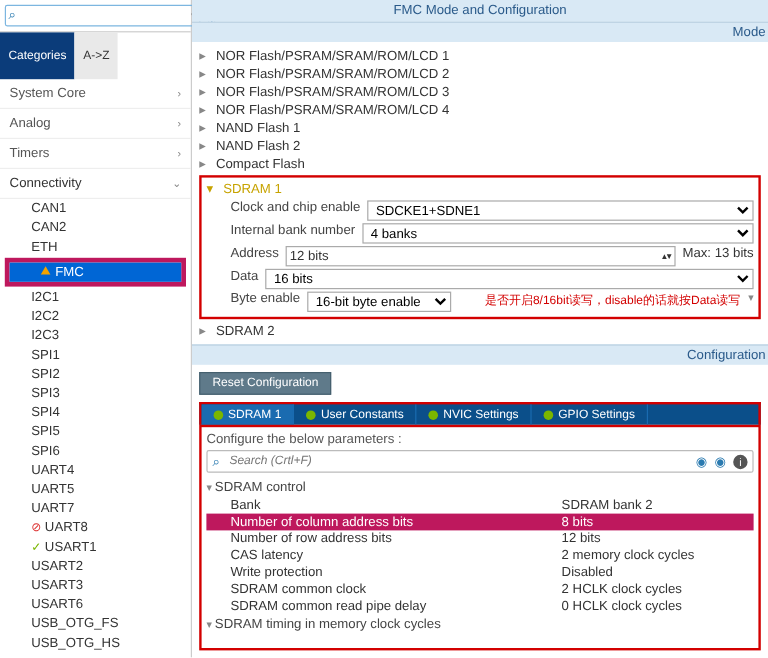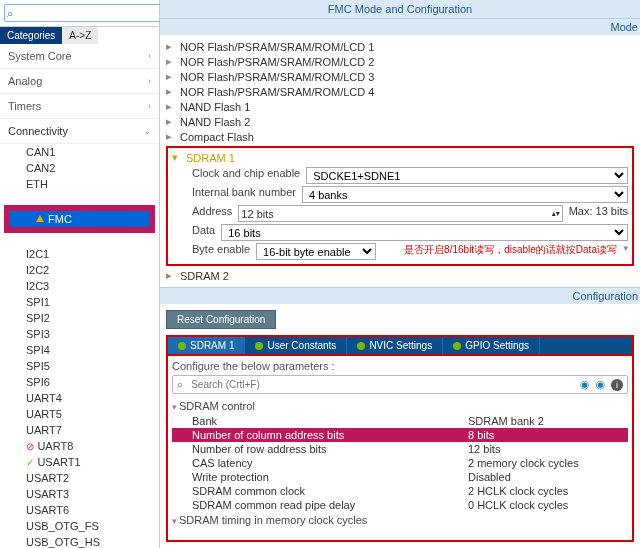--- a/index.html
+++ b/index.html
@@ -4,33 +4,33 @@
 <style>
 html,body{margin:0;padding:0;font-family:Arial,Helvetica,sans-serif;font-size:11px;color:#333;background:#fff;width:640px;height:548px;overflow:hidden}
 *{box-sizing:border-box}
 .top{display:flex;height:548px}
 .left{width:160px;border-right:1px solid #ccc;display:flex;flex-direction:column}
 .search-row{display:flex;align-items:center;gap:4px;padding:4px;border-bottom:1px solid #ccc}
 .search-box{flex:1;display:flex;align-items:center;border:1px solid #7cb6e0;border-radius:2px;padding:0 2px;height:18px}
 .search-box input{flex:1;border:none;outline:none;font-size:11px;min-width:0}
 .gear{color:#2a7ab0;font-size:13px;cursor:pointer}
 .tabs{display:flex;font-size:10px}
-.tab{padding:3px 7px;background:#e9e9e9;cursor:pointer}
+.tab{padding:14px 7px;background:#e9e9e9;cursor:pointer}
 .tab.active{background:#0b3c7a;color:#fff}
 .cats{flex:1;overflow-y:auto;scrollbar-width:thin}
 .cat{padding:6px 8px;border-bottom:1px solid #eee;display:flex;justify-content:space-between;align-items:center;color:#555;cursor:pointer}
 .cat.exp{color:#333}
 .chev{color:#888;font-size:9px}
 .items{padding:0 0 6px 0}
 .item{padding:2px 4px 2px 26px;cursor:pointer;color:#333;white-space:nowrap}
 .item.sel{background:#0066d5;color:#fff}
 .item.warn::before{content:"";display:inline-block;width:0;height:0;border-left:4px solid transparent;border-right:4px solid transparent;border-bottom:7px solid #f5a300;margin-right:4px;vertical-align:1px}
 .item.no::before{content:"⊘";color:#d33;margin-right:3px;font-size:10px}
 .item.ok::before{content:"✓";color:#7ab600;margin-right:3px;font-size:10px}
-.hl-red{border:6px solid #be185d;margin:13px 4px}
+.hl-red{border:4px solid #be185d;margin:1px 4px}
 .right{flex:1;display:flex;flex-direction:column;min-width:0}
 .title{background:#d9e9f5;text-align:center;padding:3px;color:#2a5a8a;font-size:11px}
 .section-hdr{background:#d9e9f5;text-align:right;padding:2px;color:#2a5a8a;font-size:11px;border-top:1px solid #b8cfe0}
 .mode{padding:4px 6px}
 .mrow{display:flex;align-items:center;padding:1px 0;gap:4px;color:#333}
 .mrow .ar{color:#888;cursor:pointer;width:10px}
 .mrow.s{color:#c7a300}
 .mrow.s .ar{color:#c7a300}
 .fld{display:flex;align-items:flex-start;gap:6px;margin:2px 0 2px 20px}
 .fld label{color:#444;white-space:nowrap}
@@ -39,21 +39,21 @@
 .note{color:#d30000;font-size:10px;margin-left:22px}
 .conf{flex:1;display:flex;flex-direction:column;min-height:0}
 .reset{margin:6px;padding:3px 10px;background:#5f7a8a;color:#fff;border:1px solid #45606e;cursor:pointer;width:fit-content;font-size:10px}
 .subtabs{display:flex;background:#0b4f8a;color:#fff;font-size:10px;border:2px solid #d30000;border-bottom:none;margin:0 6px}
 .st{padding:3px 10px;border-right:1px solid #1a6bb0;cursor:pointer;display:flex;align-items:center;gap:4px}
 .st.active{background:#1a6bb0}
 .dot{width:8px;height:8px;border-radius:50%;background:#7ab600;display:inline-block}
 .params{border:2px solid #d30000;margin:0 6px 6px 6px;flex:1;overflow-y:auto;scrollbar-width:thin;padding:4px}
 .psrch{display:flex;align-items:center;gap:6px;border:1px solid #bbb;padding:2px 4px;border-radius:2px;margin-bottom:4px;justify-content:space-between}
 .psrch .left-grp{display:flex;align-items:center;gap:6px;flex:1}
-.psrch input{border:none;outline:none;flex:1;color:#888;font-size:10px;min-width:0}
+.psrch input{border:none;outline:none;flex:1;color:#888;font-style:italic;font-size:10px;min-width:0}
 .psrch .ic{color:#2a7ab0;cursor:pointer}
 .grp{color:#333}
 .grp-h{font-weight:normal;color:#444;padding:2px 0;cursor:pointer}
 .grp-h::before{content:"▾ ";color:#888;font-size:9px}
 .prow{display:flex;padding:1px 0 1px 20px}
 .prow .k{flex:1;color:#333}
 .prow .v{width:160px;color:#333}
 .prow.sel{background:#be185d;color:#fff}
 .prow.sel .k,.prow.sel .v{color:#fff}
 .info-i{background:#555;color:#fff;width:12px;height:12px;border-radius:50%;display:inline-flex;align-items:center;justify-content:center;font-size:9px}

